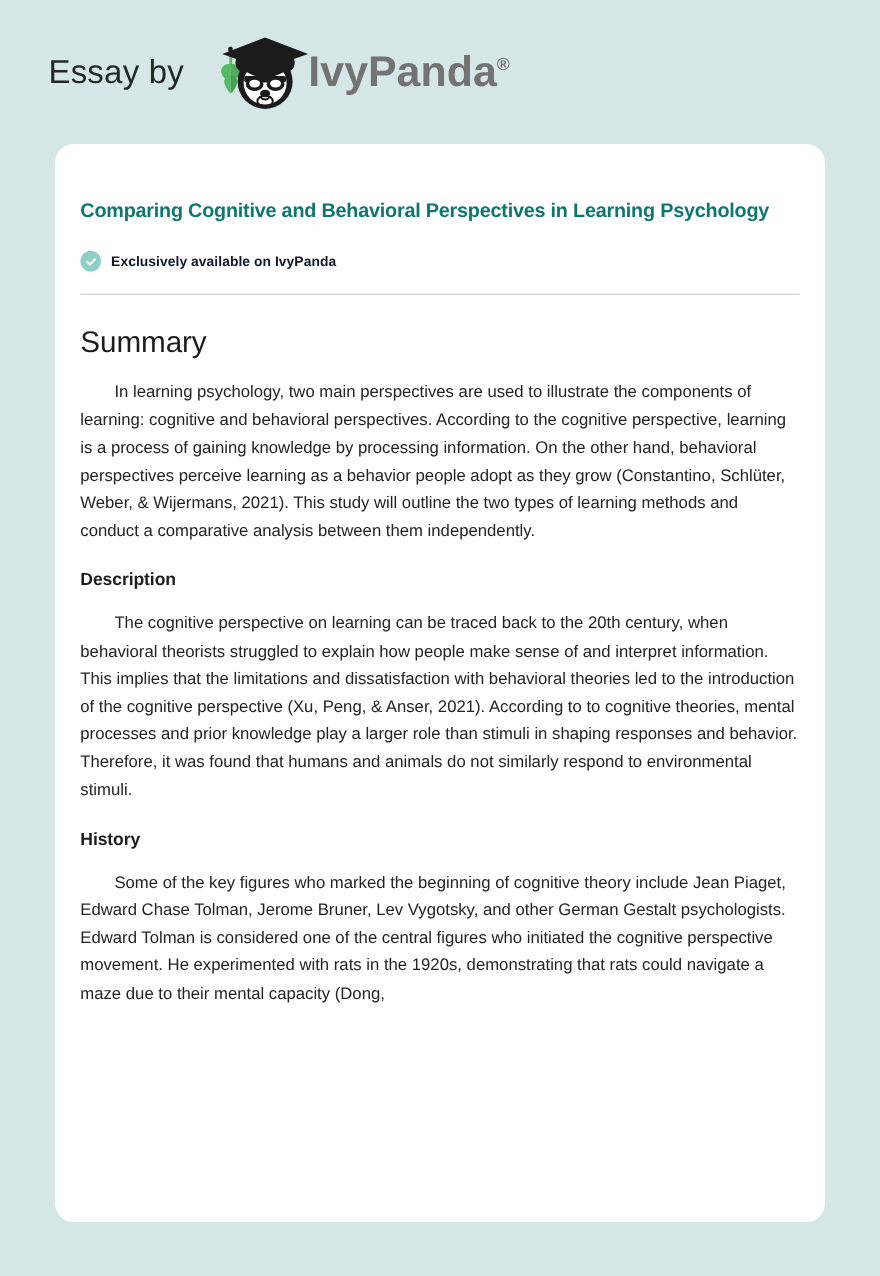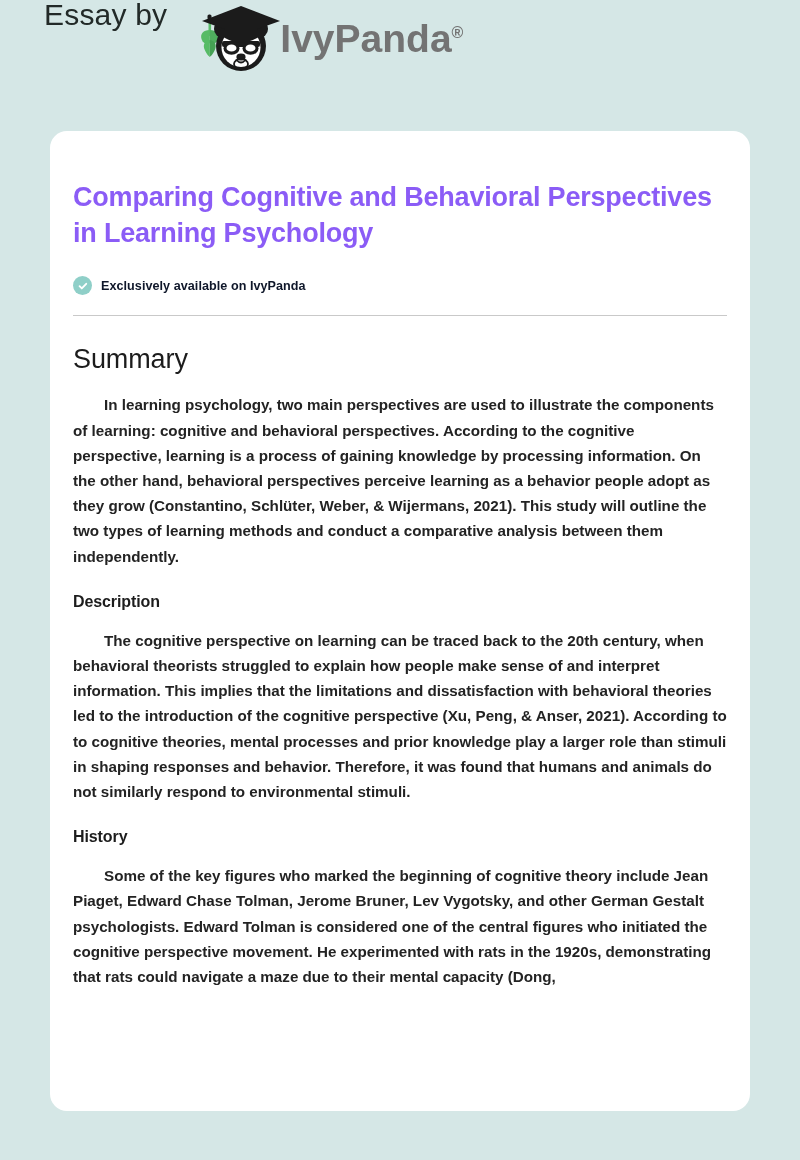--- a/index.html
+++ b/index.html
@@ -17,21 +17,21 @@
     overflow: hidden;
   }
 
   
   .brandbar {
     position: absolute;
     left: 0; top: 0;
     width: 800px;
     height: 131px;
     display: flex;
-    align-items: flex-start;
+    align-items: center;
     padding-left: 44px;
   }
   .brand-prefix {
     font-size: 30px;
     font-weight: 400;
     color: #222a28;
     letter-spacing: 0.2px;
     line-height: 1;
     white-space: nowrap;
   }
@@ -73,23 +73,23 @@
     background: #ffffff;
     border-radius: 17px;
     overflow: hidden;
     padding: 0 23px;
   }
   .card-inner {
     padding-top: 28px;
   }
 
   .doc-title {
-    font-size: 27px;
-    font-weight: 700;
-    color: #8b5cf6;
+    font-size: 18px;
+    font-weight: 700;
+    color: #0f766e;
     line-height: 1.34;
     letter-spacing: -0.2px;
     margin: 0;
     padding-top: 20px;
   }
 
   .badge-row {
     display: flex;
     align-items: center;
     margin-top: 25px;
@@ -139,21 +139,20 @@
   }
 
   p.body-p {
     font-size: 15.2px;
     line-height: 25.2px;
     color: #232323;
     margin: 0;
     padding-top: 17px;
     text-indent: 31px;
     text-align: left;
-    font-weight: bold;
   }
 </style>
 </head>
 <body>
 
 <div class="brandbar">
   <span class="brand-prefix">Essay by</span>
 
   <span class="brand-logo">
 

